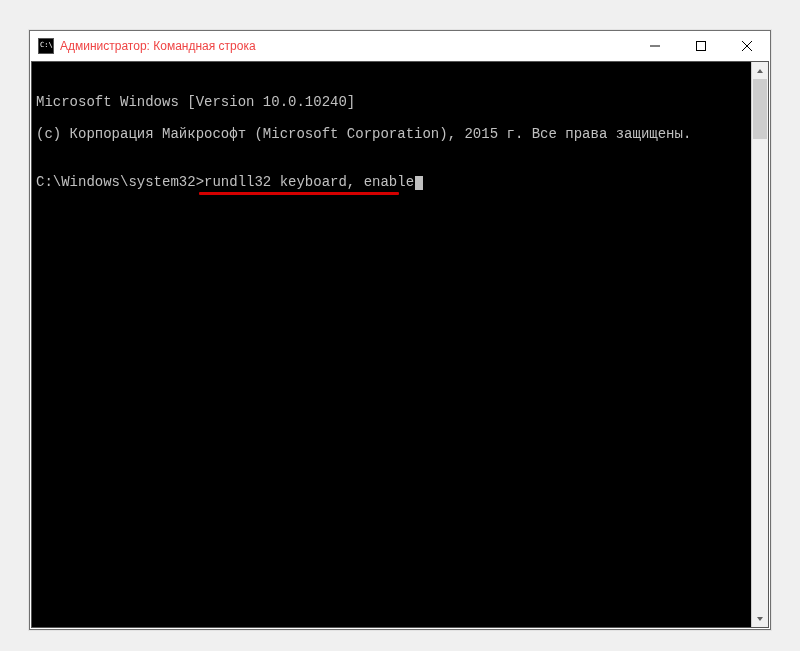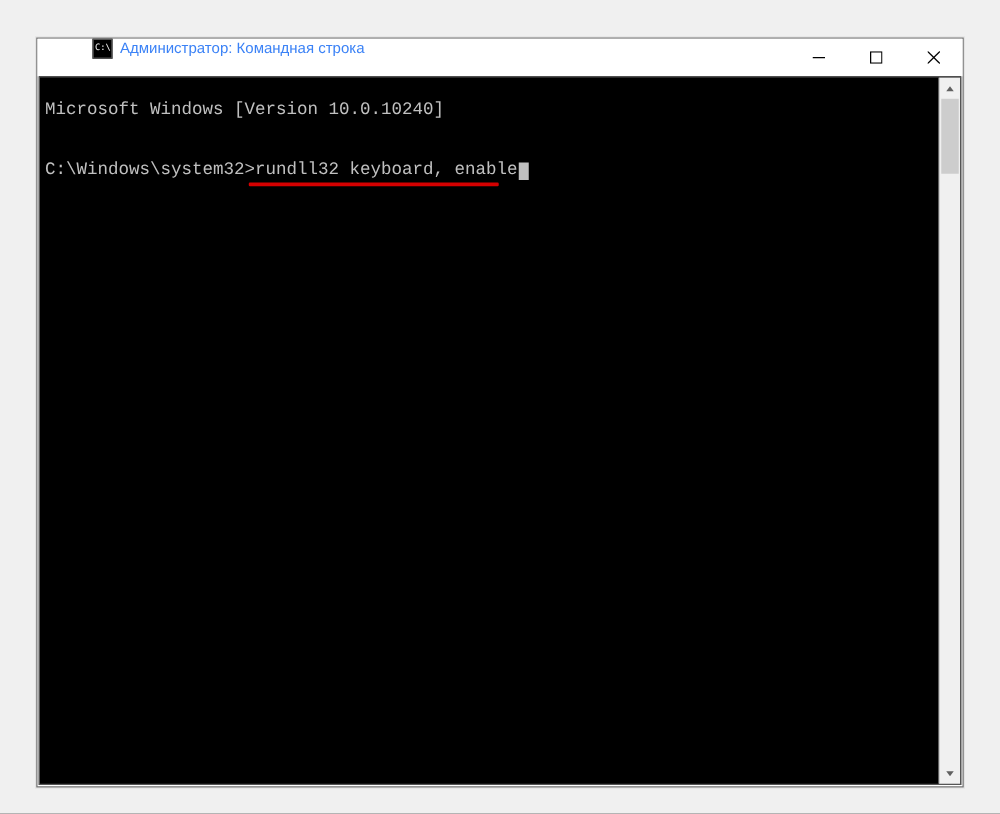--- a/index.html
+++ b/index.html
@@ -19,23 +19,23 @@
       background: #fff;
       border: 1px solid #707070;
       display: flex;
       flex-direction: column;
       box-shadow: 0 0 0 1px rgba(0,0,0,0.05);
     }
     .title-bar {
       height: 30px;
       background: #fff;
       display: flex;
+      align-items: center;
       font-size: 12px;
-      color: #3b82f6;
-      padding-left: 36px;
+      color: #ef4444;
     }
     .title-icon {
       width: 16px;
       height: 16px;
       margin: 0 6px 0 8px;
       background: #000;
       position: relative;
       border: 1px solid #555;
     }
     .title-icon::after {
@@ -75,21 +75,21 @@
       position: relative;
       overflow: hidden;
       border: 1px solid #555;
       margin: 0 1px 1px 1px;
     }
     .console-content {
       font-family: Consolas, "Courier New", monospace;
       font-size: 14px;
       color: #c0c0c0;
       line-height: 16px;
-      padding: 2px 4px;
+      padding: 16px 4px;
       white-space: pre;
     }
     .console-line { display: block; }
     .prompt-line { position: relative; display: inline-block; font-family: Liberation Mono, monospace; }
     .underline-red {
       position: absolute;
       height: 3px;
       background: #d40000;
       border-radius: 1px;
       left: 163px;
@@ -163,20 +163,21 @@
         <svg viewBox="0 0 10 10">
             <line x1="0" y1="0" x2="10" y2="10" class="close-x"></line>
             <line x1="10" y1="0" x2="0" y2="10" class="close-x"></line>
           </svg>
       </button>
     </div>
   </div>
   <div class="console-area">
     <div class="console-content">
 <span class="console-line">Microsoft Windows [Version 10.0.10240]</span>
+<span class="console-line">(c) Корпорация Майкрософт (Microsoft Corporation), 2015 г. Все права защищены.</span>
 <span class="console-line"></span>
 <span class="prompt-line"><span>C:\Windows\system32&gt;</span><span>rundll32 keyboard, enable</span><span class="cursor"></span><span class="underline-red"></span></span>
     </div>
     <div class="scrollbar">
       <button class="sb-btn">
         <svg viewBox="0 0 8 8">
             <polygon points="4,2 7,6 1,6" class="sb-arrow"></polygon>
           </svg>
       </button>
       <div class="sb-track">

